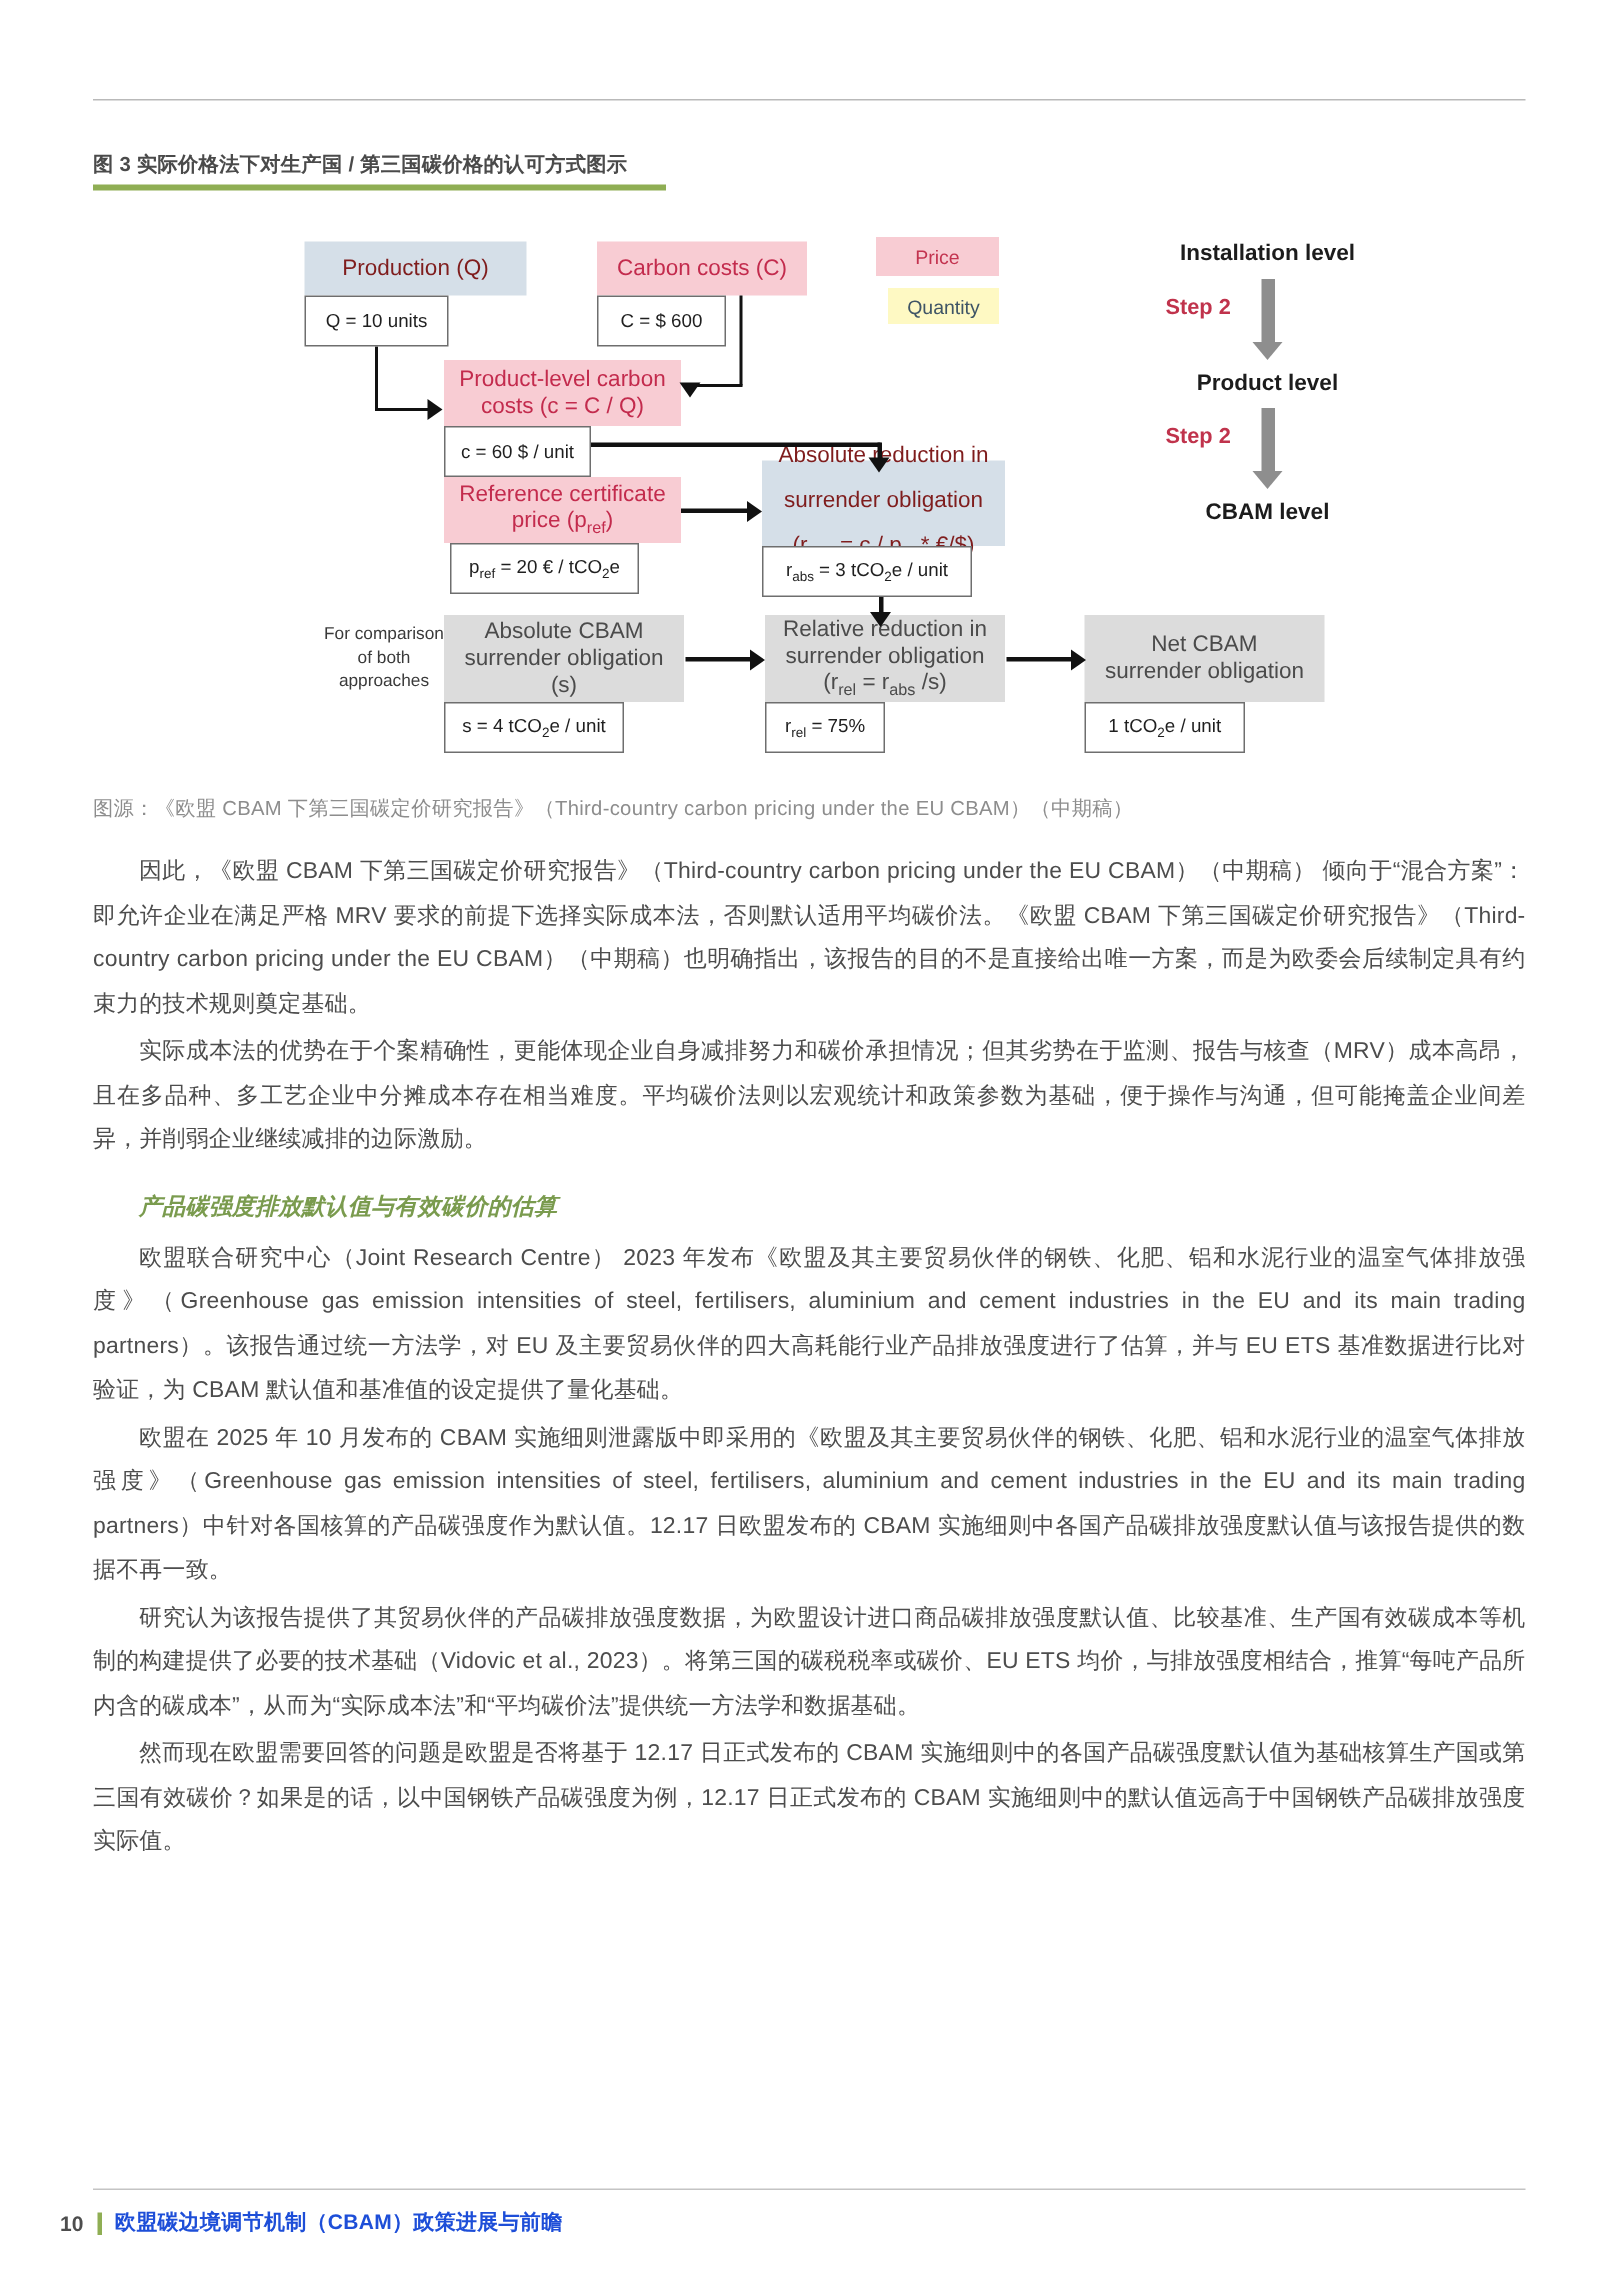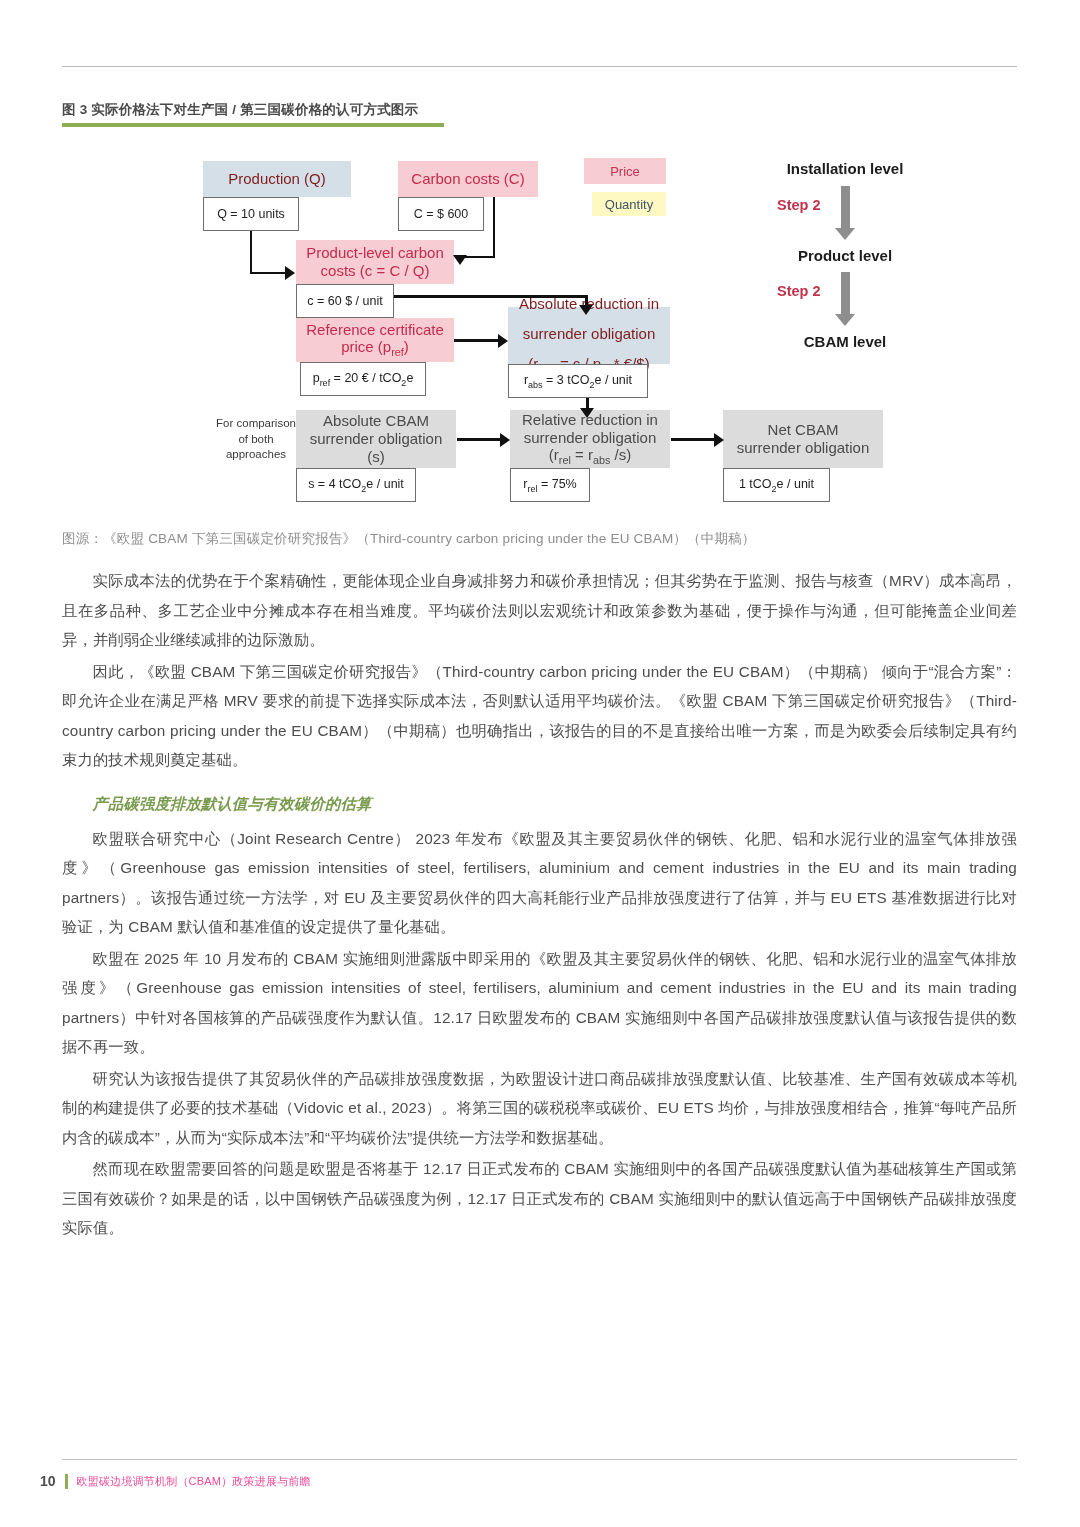--- a/index.html
+++ b/index.html
@@ -207,23 +207,23 @@
     font-size: 14px;
     font-weight: bold;
     color: #4d4d4d;
   }
   .footer-sep {
     width: 3px;
     height: 15px;
     background: #8fae54;
   }
   .footer-text {
-    font-size: 11px;
-    font-weight: normal;
-    color: #ec4899;
+    font-size: 14px;
+    font-weight: bold;
+    color: #1d4ed8;
     letter-spacing: .2px;
   }
 </style>
 </head>
 <body>
 
 <div class="page">
 
   <div class="top-rule"></div>
 
@@ -333,22 +333,22 @@
       <div class="grey-arrow-shaft" style="left:126px; top:122px; height:44px;"></div>
       <div class="grey-arrow-head" style="left:120px; top:164px;"></div>
 
       <div class="step-label" style="top:183px;">CBAM level</div>
     </div>
   </div>
 
   <div class="source">图源：《欧盟 CBAM 下第三国碳定价研究报告》（Third-country carbon pricing under the EU CBAM）（中期稿）</div>
 
   <div class="body">
+    <p class="para">因此，《欧盟 CBAM 下第三国碳定价研究报告》（Third-country carbon pricing under the EU CBAM）（中期稿） 倾向于“混合方案”：即允许企业在满足严格 MRV 要求的前提下选择实际成本法，否则默认适用平均碳价法。《欧盟 CBAM 下第三国碳定价研究报告》（Third-country carbon pricing under the EU CBAM）（中期稿）也明确指出，该报告的目的不是直接给出唯一方案，而是为欧委会后续制定具有约束力的技术规则奠定基础。</p>
     <p class="para">实际成本法的优势在于个案精确性，更能体现企业自身减排努力和碳价承担情况；但其劣势在于监测、报告与核查（MRV）成本高昂，且在多品种、多工艺企业中分摊成本存在相当难度。平均碳价法则以宏观统计和政策参数为基础，便于操作与沟通，但可能掩盖企业间差异，并削弱企业继续减排的边际激励。</p>
-    <p class="para">因此，《欧盟 CBAM 下第三国碳定价研究报告》（Third-country carbon pricing under the EU CBAM）（中期稿） 倾向于“混合方案”：即允许企业在满足严格 MRV 要求的前提下选择实际成本法，否则默认适用平均碳价法。《欧盟 CBAM 下第三国碳定价研究报告》（Third-country carbon pricing under the EU CBAM）（中期稿）也明确指出，该报告的目的不是直接给出唯一方案，而是为欧委会后续制定具有约束力的技术规则奠定基础。</p>
     <h3 class="subhead">产品碳强度排放默认值与有效碳价的估算</h3>
     <p class="para">欧盟联合研究中心（Joint Research Centre） 2023 年发布《欧盟及其主要贸易伙伴的钢铁、化肥、铝和水泥行业的温室气体排放强度》（Greenhouse gas emission intensities of steel, fertilisers, aluminium and cement industries in the EU and its main trading partners）。该报告通过统一方法学，对 EU 及主要贸易伙伴的四大高耗能行业产品排放强度进行了估算，并与 EU ETS 基准数据进行比对验证，为 CBAM 默认值和基准值的设定提供了量化基础。</p>
     <p class="para">欧盟在 2025 年 10 月发布的 CBAM 实施细则泄露版中即采用的《欧盟及其主要贸易伙伴的钢铁、化肥、铝和水泥行业的温室气体排放强度》（Greenhouse gas emission intensities of steel, fertilisers, aluminium and cement industries in the EU and its main trading partners）中针对各国核算的产品碳强度作为默认值。12.17 日欧盟发布的 CBAM 实施细则中各国产品碳排放强度默认值与该报告提供的数据不再一致。</p>
     <p class="para">研究认为该报告提供了其贸易伙伴的产品碳排放强度数据，为欧盟设计进口商品碳排放强度默认值、比较基准、生产国有效碳成本等机制的构建提供了必要的技术基础（Vidovic et al., 2023）。将第三国的碳税税率或碳价、EU ETS 均价，与排放强度相结合，推算“每吨产品所内含的碳成本”，从而为“实际成本法”和“平均碳价法”提供统一方法学和数据基础。</p>
     <p class="para">然而现在欧盟需要回答的问题是欧盟是否将基于 12.17 日正式发布的 CBAM 实施细则中的各国产品碳强度默认值为基础核算生产国或第三国有效碳价？如果是的话，以中国钢铁产品碳强度为例，12.17 日正式发布的 CBAM 实施细则中的默认值远高于中国钢铁产品碳排放强度实际值。</p>
   </div>
 
   <div class="footer-rule"></div>
   <div class="footer">
     <span class="footer-page">10</span>

